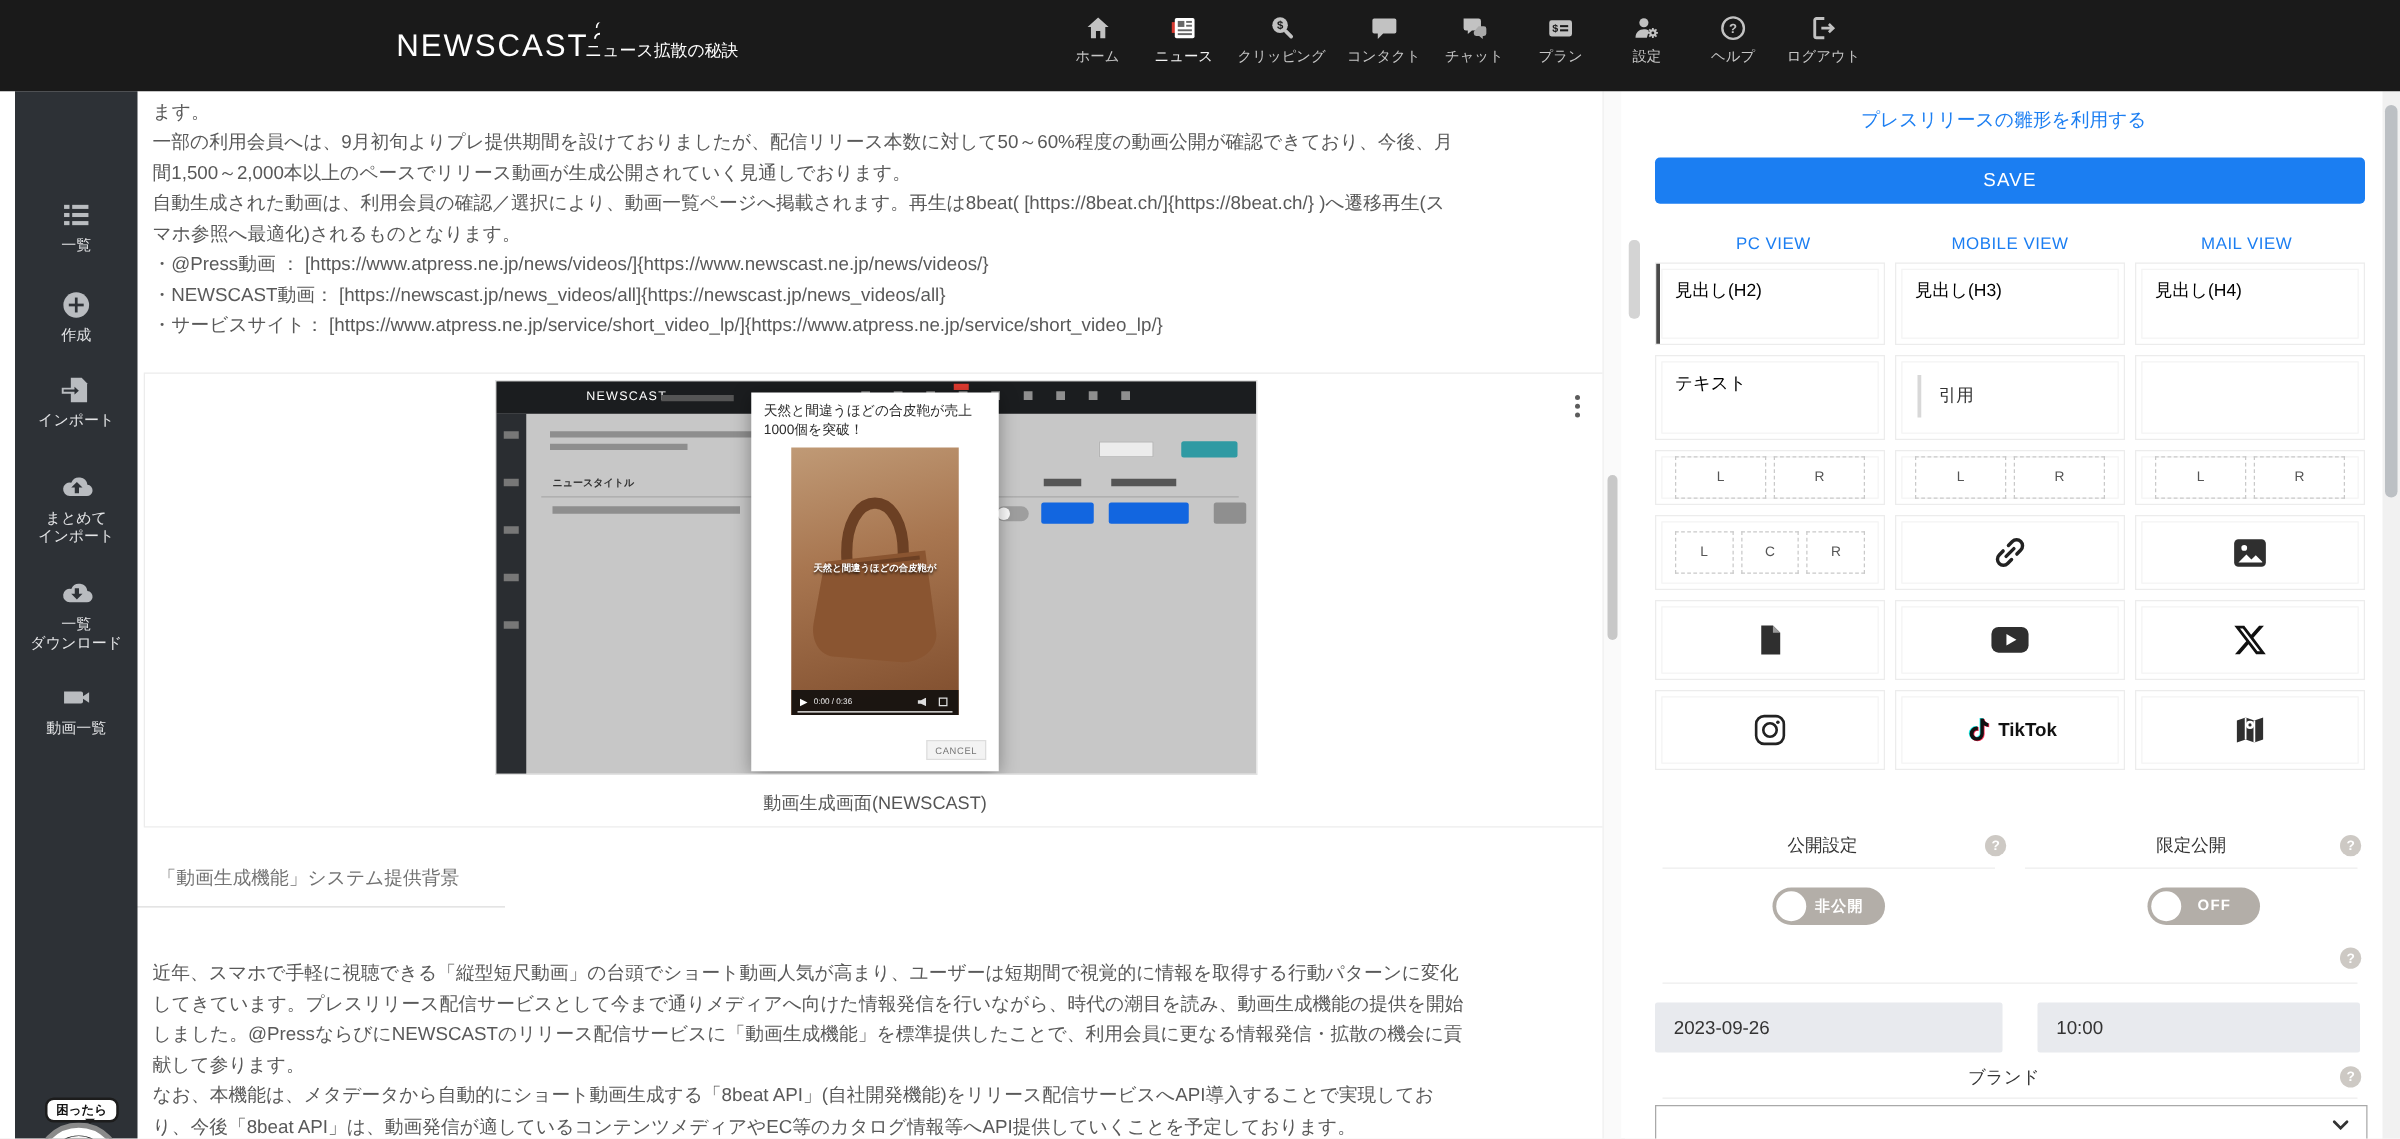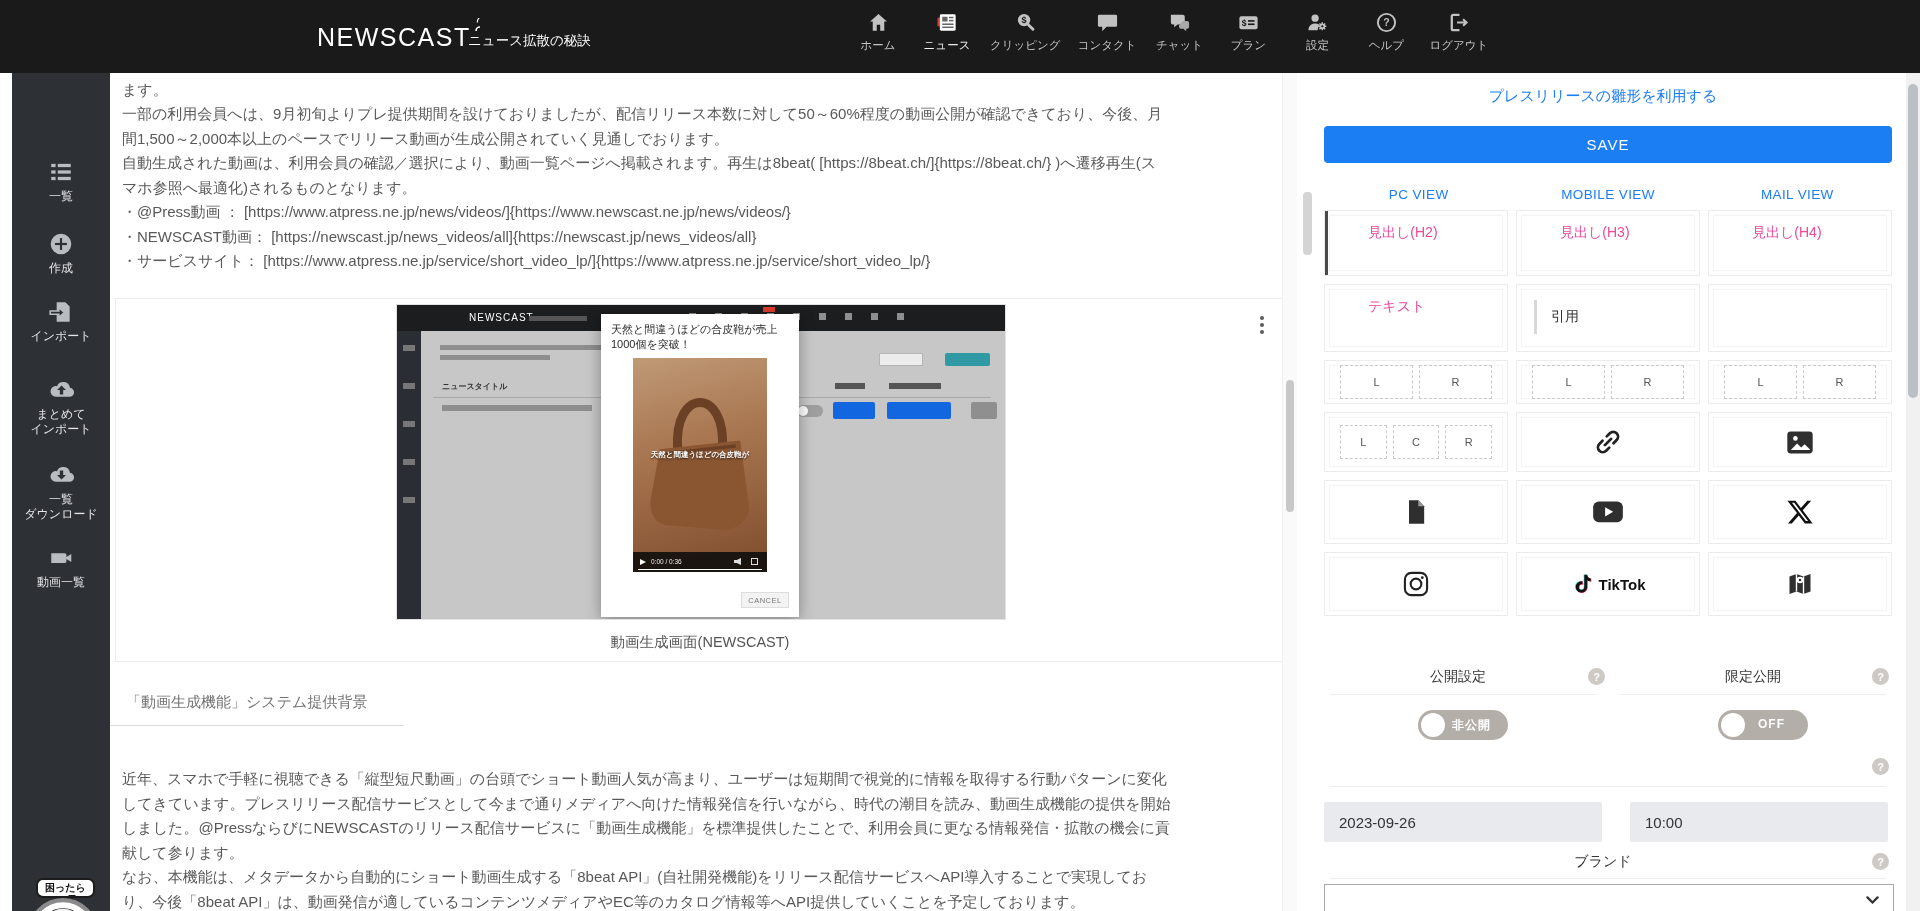--- a/index.html
+++ b/index.html
@@ -83,21 +83,21 @@
   
   .panel{position:absolute;left:1300px;top:73px;width:606px;height:838px;background:#fff;z-index:10;}
   .tpl-link{position:absolute;left:0;width:606px;top:14px;text-align:center;color:#1b7ef2;font-size:15px;cursor:pointer;}
   .save-btn{position:absolute;left:24px;top:53px;width:568px;height:37px;background:#1b7ef2;color:#fff;border:none;border-radius:4px;font-size:15px;letter-spacing:1px;font-family:inherit;cursor:pointer;}
   .tabs{position:absolute;left:24px;top:114px;width:568px;display:flex;}
   .tab{flex:1;text-align:center;color:#1b7ef2;font-size:13.5px;letter-spacing:.4px;cursor:pointer;}
   .grid{position:absolute;left:24px;top:137px;width:568px;display:grid;grid-template-columns:1fr 1fr 1fr;grid-template-rows:66px 68px 44px 60px 64px 64px 64px;gap:8px;}
   .cell{position:relative;border:1px solid #ececec;background:#fff;cursor:pointer;}
   .cell .inner{position:absolute;inset:4px;border:1px solid #f4f4f4;display:flex;align-items:center;justify-content:center;}
   .cell .inner.tl{align-items:flex-start;justify-content:flex-start;padding:8px 10px;}
-  .cell-label{font-size:14px;color:#ec4899;margin-left:28px;}
+  .cell-label{font-size:14px;color:#000000;}
   .cursor-bar{position:absolute;left:0;top:0;bottom:0;width:3px;background:#4a4a4a;}
   .quote-inner{border-left:3px solid #d8d8d8;padding:8px 0 8px 14px;font-size:14px;color:#333;}
   .align-row{display:flex;gap:6px;width:100%;padding:0 10px;box-sizing:border-box;}
   .dash-box{flex:1;border:1px dashed #c9c9c9;height:32px;display:flex;align-items:center;justify-content:center;font-size:11px;color:#555;}
   .btn-sample{border:1px solid #cfcfcf;border-radius:2px;width:72%;height:34px;display:flex;align-items:center;justify-content:center;font-size:13.5px;color:#333;}
   .ghost{border:none;cursor:default;}
   .tiktok-wrap{display:flex;align-items:center;gap:6px;}
   .tiktok-text{font-size:15px;font-weight:bold;color:#111;}
 
   .opt-label{position:absolute;font-size:14px;color:#333;}

